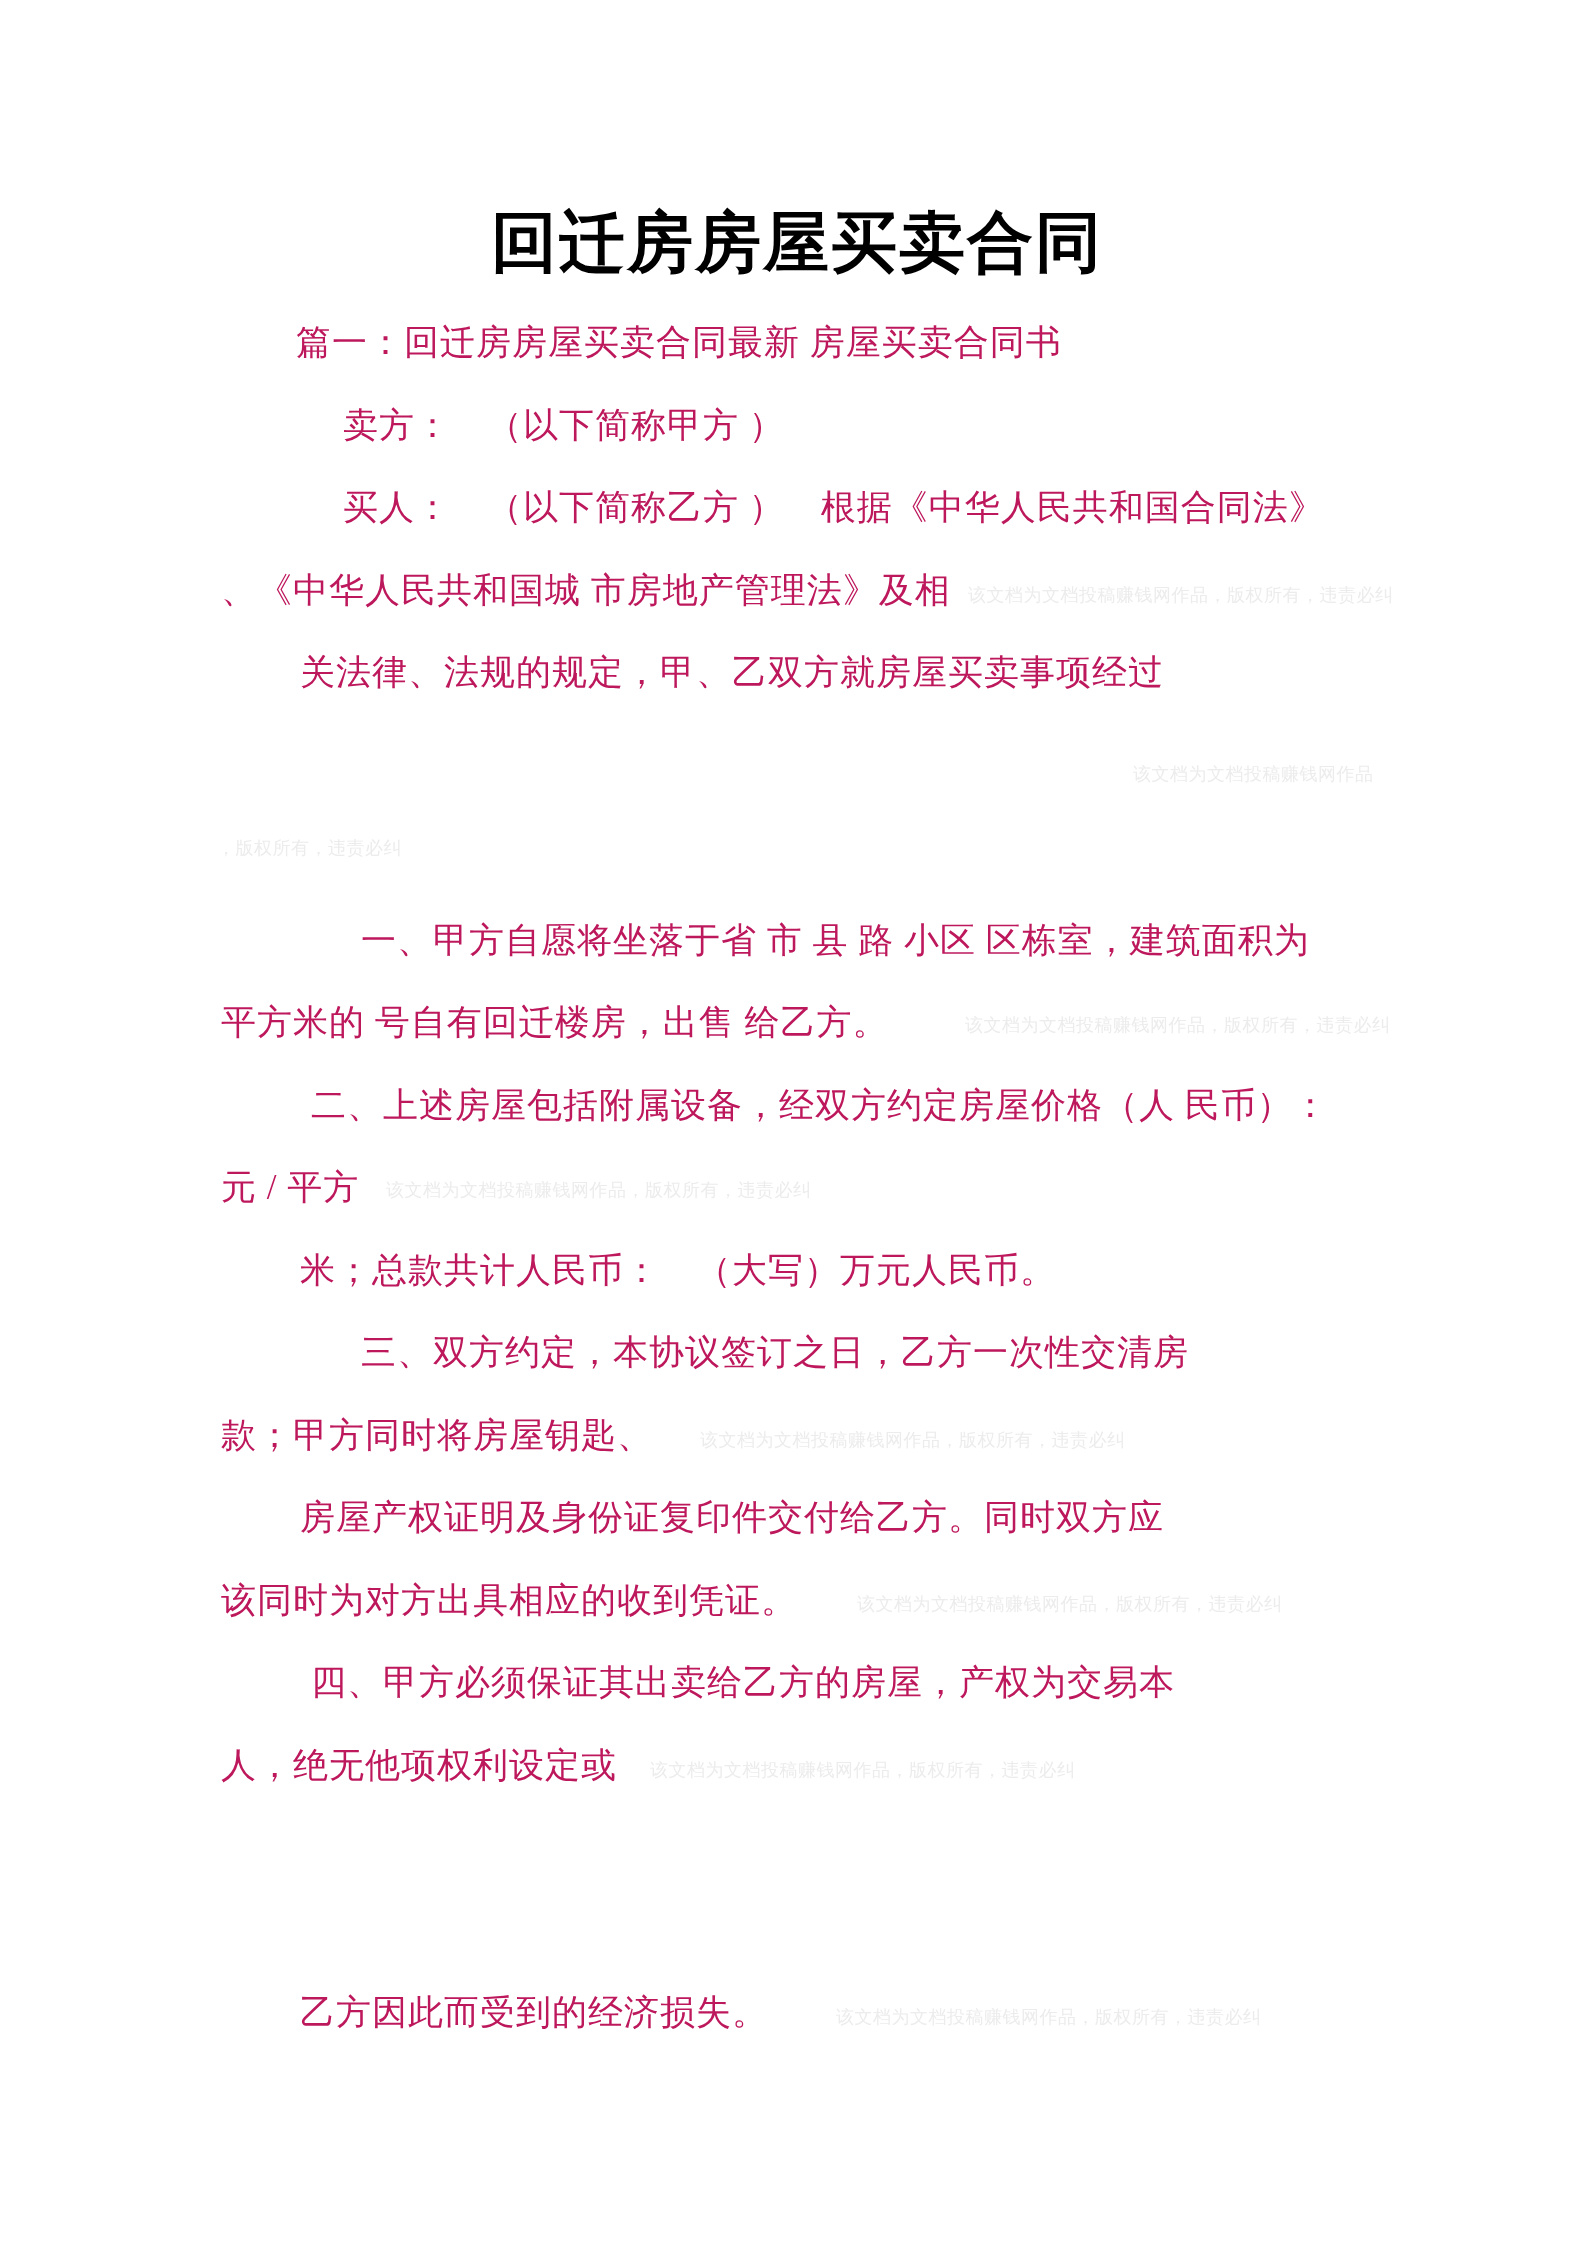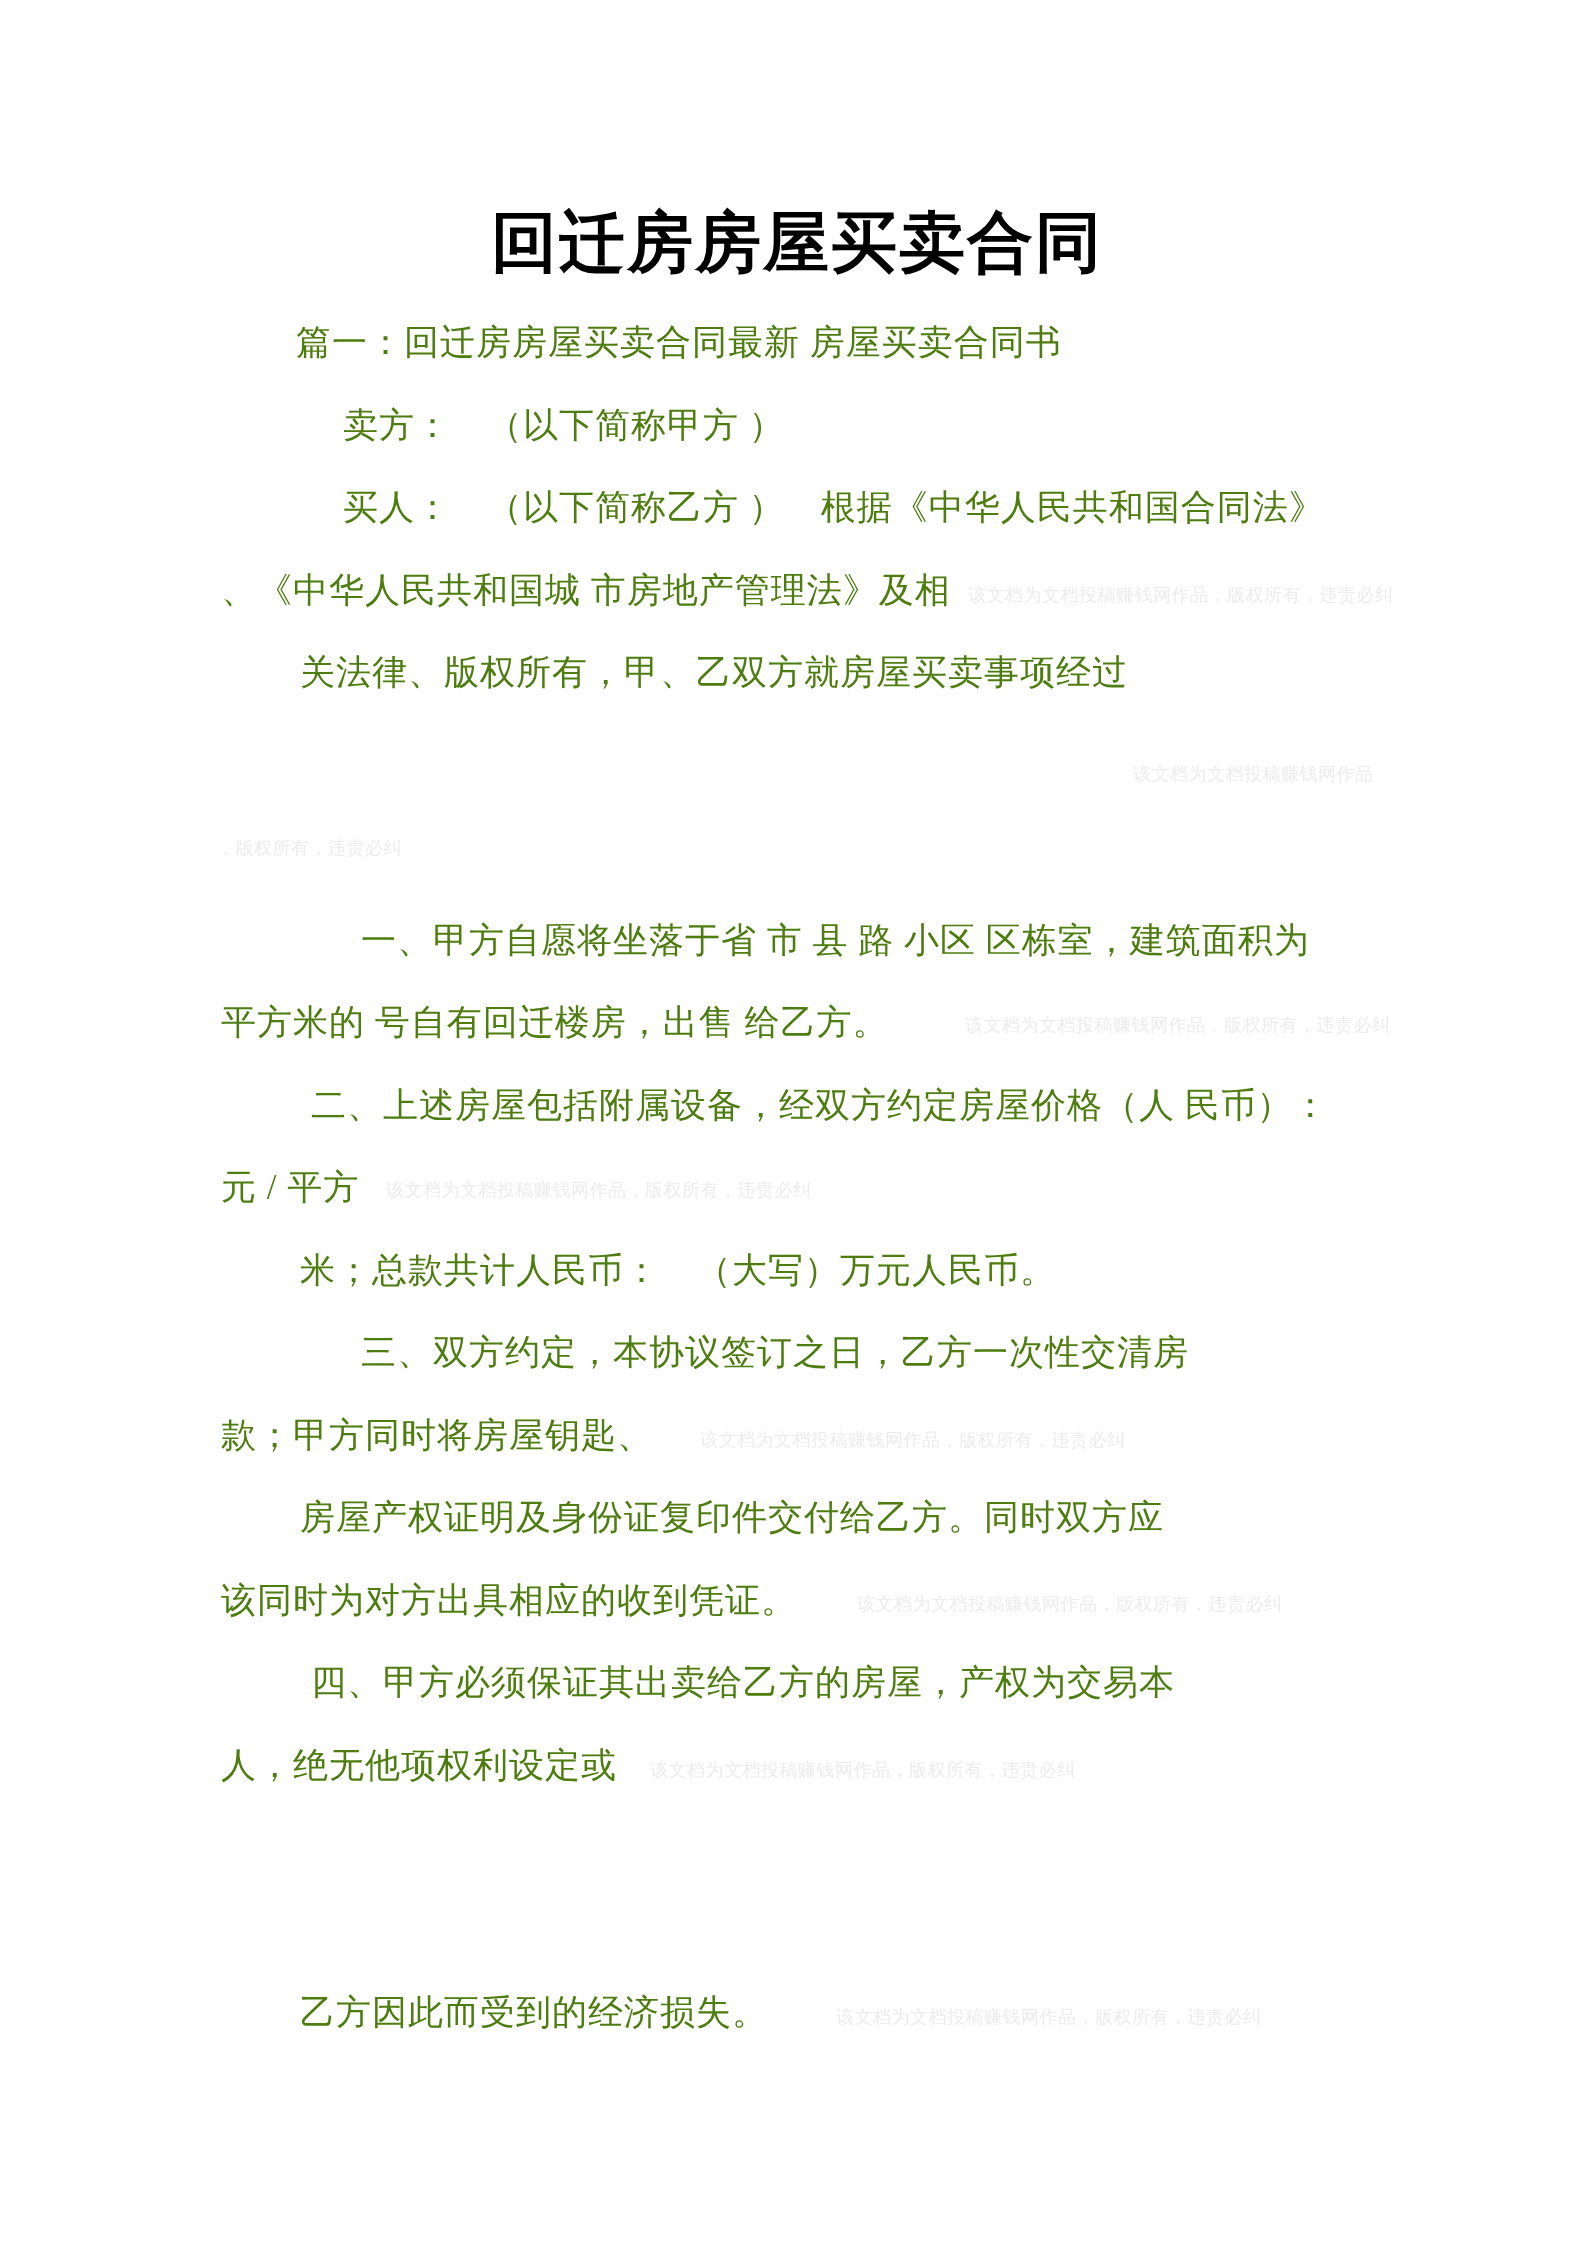--- a/index.html
+++ b/index.html
@@ -27,21 +27,21 @@
     font-size: 66px;
     letter-spacing: 2px;
     color: #000000;
     white-space: pre;
   }
   .ln {
     position: absolute;
     margin: 0;
     font-size: 35px;
     line-height: 1.2;
-    color: #4d7c0f;
+    color: #be185d;
     letter-spacing: 1px;
     white-space: pre;
   }
   .wm {
     position: absolute;
     margin: 0;
     font-family: "Liberation Sans", "DejaVu Sans", sans-serif;
     font-size: 18px;
     color: #ececec;
     letter-spacing: 0.5px;
@@ -51,21 +51,21 @@
 </head>
 <body>
 
 <div class="doc">
   <h1 class="title">回迁房房屋买卖合同</h1>
 
   <p class="ln" style="top:322px;left:296px">篇一：回迁房房屋买卖合同最新 房屋买卖合同书</p>
   <p class="ln" style="top:405px;left:343px">卖方：　（以下简称甲方 ）</p>
   <p class="ln" style="top:487px;left:343px">买人：　（以下简称乙方 ）　根据《中华人民共和国合同法》</p>
   <p class="ln" style="top:570px;left:221px">、《中华人民共和国城 市房地产管理法》及相</p>
-  <p class="ln" style="top:652px;left:300px">关法律、版权所有，甲、乙双方就房屋买卖事项经过</p>
+  <p class="ln" style="top:652px;left:300px">关法律、法规的规定，甲、乙双方就房屋买卖事项经过</p>
   <p class="ln" style="top:920px;left:361px">一、甲方自愿将坐落于省 市 县 路 小区 区栋室，建筑面积为</p>
   <p class="ln" style="top:1002px;left:221px">平方米的 号自有回迁楼房，出售 给乙方。</p>
   <p class="ln" style="top:1085px;left:311px">二、上述房屋包括附属设备，经双方约定房屋价格（人 民币）：</p>
   <p class="ln" style="top:1167px;left:221px">元 / 平方</p>
   <p class="ln" style="top:1250px;left:300px">米；总款共计人民币：　（大写）万元人民币。</p>
   <p class="ln" style="top:1332px;left:361px">三、双方约定，本协议签订之日，乙方一次性交清房</p>
   <p class="ln" style="top:1415px;left:221px">款；甲方同时将房屋钥匙、</p>
   <p class="ln" style="top:1497px;left:300px">房屋产权证明及身份证复印件交付给乙方。同时双方应</p>
   <p class="ln" style="top:1580px;left:221px">该同时为对方出具相应的收到凭证。</p>
   <p class="ln" style="top:1662px;left:311px">四、甲方必须保证其出卖给乙方的房屋，产权为交易本</p>

